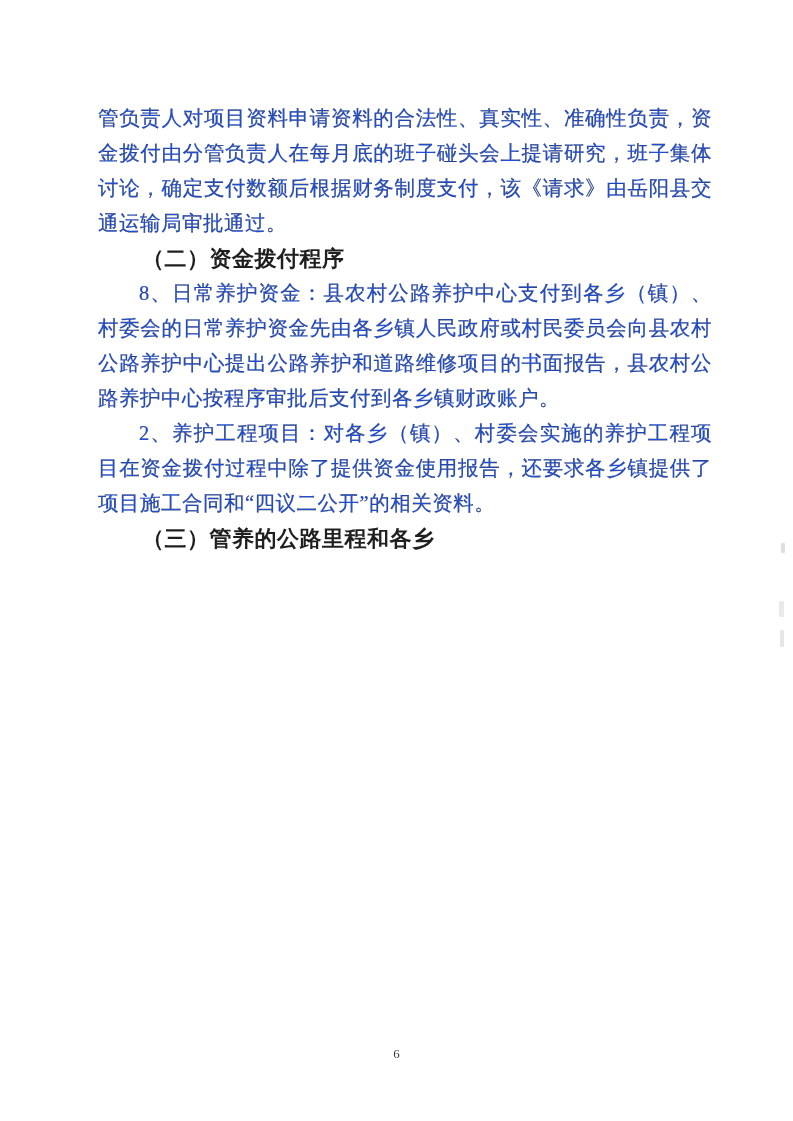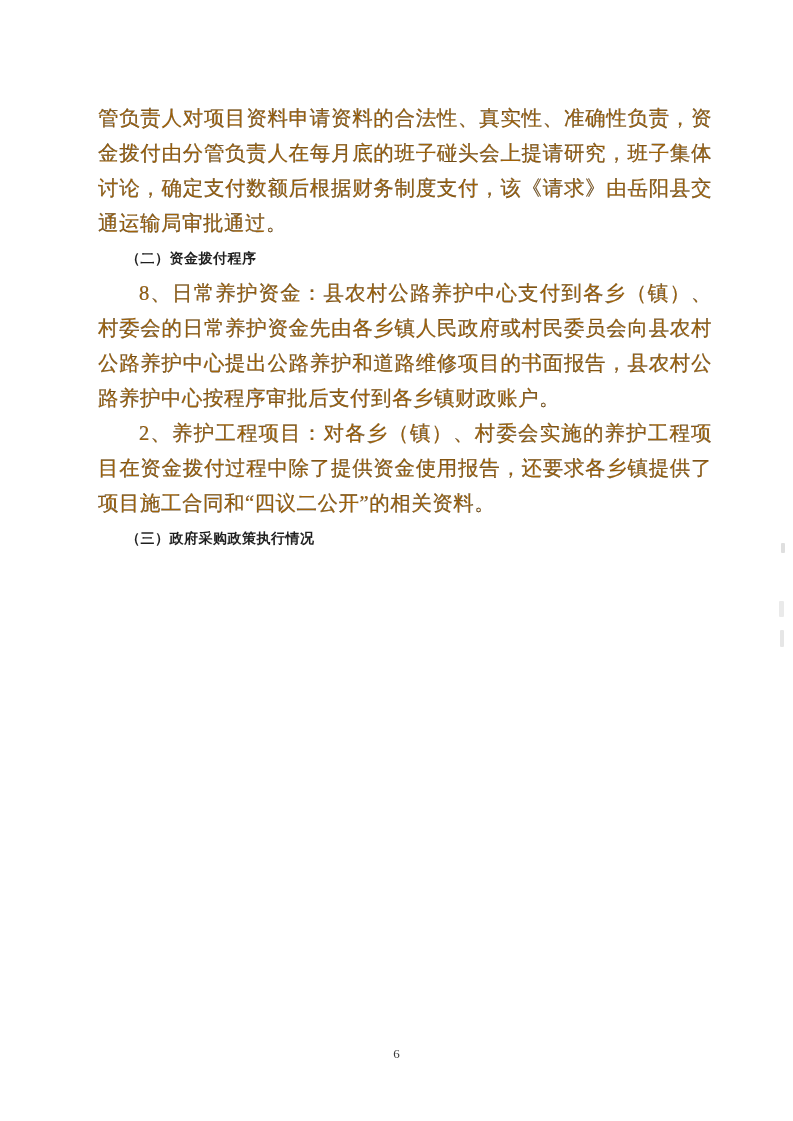--- a/index.html
+++ b/index.html
@@ -20,27 +20,27 @@
     left: 98px;
     width: 614px;
     color: #2e2e2e;
   }
   .para {
     font-size: 20.5px;
     line-height: 35px;
     text-align: justify;
     text-justify: inter-ideograph;
     letter-spacing: 0.5px;
-    color: #a16207;
+    color: #1d4ed8;
     -webkit-text-stroke: 0.2px #2e2e2e;
   }
   .para.indent { text-indent: 2em; }
   .heading {
     font-family: "Liberation Sans", "DejaVu Sans", sans-serif;
-    font-size: 14px;
+    font-size: 22px;
     line-height: 35px;
     font-weight: 700;
     text-indent: 2em;
     letter-spacing: 0.5px;
     color: #1f1f1f;
   }
   .footer {
     position: absolute;
     left: 0;
     width: 793px;
@@ -72,21 +72,21 @@
     <p class="para">管负责人对项目资料申请资料的合法性、真实性、准确性负责，资金拨付由分管负责人在每月底的班子碰头会上提请研究，班子集体讨论，确定支付数额后根据财务制度支付，该《请求》由岳阳县交通运输局审批通过。</p>
 
     <h3 class="heading">（二）资金拨付程序</h3>
 
     <p class="para indent">8、日常养护资金：县农村公路养护中心支付到各乡（镇）、村委会的日常养护资金先由各乡镇人民政府或村民委员会向县农村公路养护中心提出公路养护和道路维修项目的书面报告，县农村公路养护中心按程序审批后支付到各乡镇财政账户。</p>
 
     <p class="para indent">2、养护工程项目：对各乡（镇）、村委会实施的养护工程项目在资金拨付过程中除了提供资金使用报告，还要求各乡镇提供了项目施工合同和“四议二公开”的相关资料。</p>
 
 
 
-    <h3 class="heading">（三）政府采购政策执行情况</h3>
+    <h3 class="heading">（三）管养的公路里程和各乡</h3>
 
   </div>
 
   <div class="artifact a1"></div>
   <div class="artifact a2"></div>
   <div class="artifact a3"></div>
 
   <div class="footer">
     <span class="page-number">6</span>
   </div>

